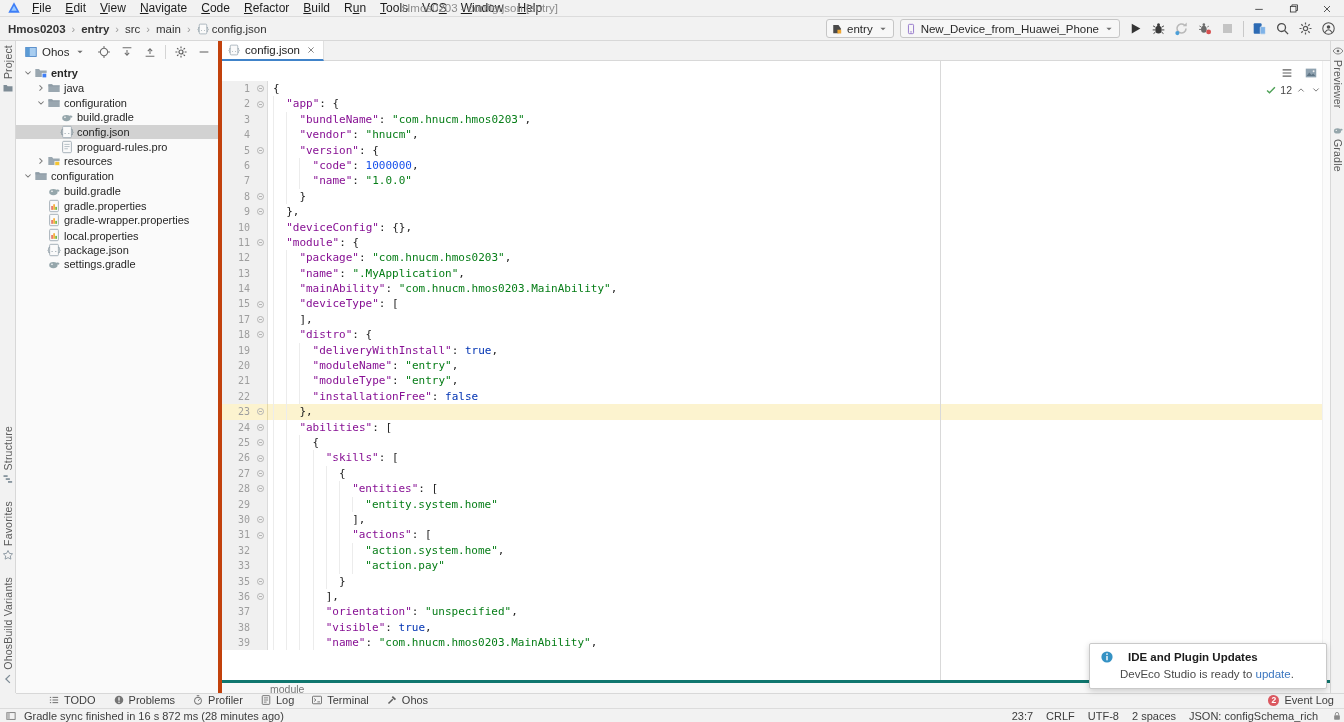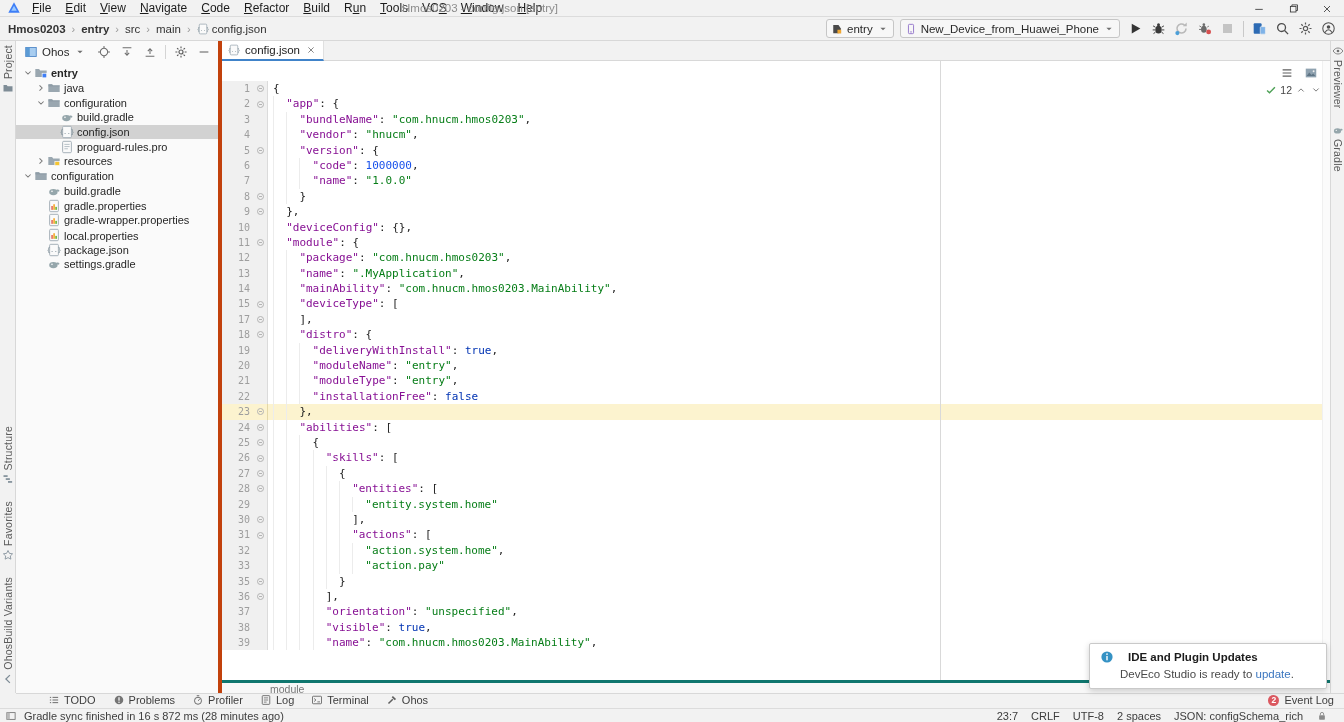--- a/index.html
+++ b/index.html
@@ -74,21 +74,21 @@
   .line.cur .gut{background:#FCF3CF;border-right-color:#E4D8A6}
   #ed-icons{position:absolute;top:5px;right:12px;display:flex;gap:10px;z-index:3}
   #inspect{position:absolute;top:23px;right:8px;display:flex;align-items:center;gap:3px;font-size:10.5px;color:#454545;z-index:3}
   #ed-crumb{position:absolute;left:0;right:0;bottom:0;height:13px;background:#F7F7F7;border-top:3px solid #0f766e;font-size:10.5px;color:#777;padding-left:48px;line-height:12px}
 
   
   #bottombar{position:absolute;left:16px;right:0;top:693px;height:15px;background:#F2F2F2;border-top:1px solid #D8D8D8;display:flex;align-items:flex-start;gap:17px;padding-left:32px;font-size:11px;color:#3d3d3d}
   .bb-item{display:flex;align-items:center;gap:4px}
   #event-log{position:absolute;right:10px;display:flex;align-items:center;gap:5px}
   #event-badge{width:11px;height:11px;border-radius:50%;background:#DB5860;color:#fff;font-size:8.5px;font-weight:bold;display:flex;align-items:center;justify-content:center}
-  #statusbar{position:absolute;left:0;right:0;top:708px;height:14px;background:#F2F2F2;border-top:1px solid #DCDCDC;display:flex;align-items:center;gap:7px;padding:0 16px 0 5px;font-size:11px;color:#3d3d3d}
+  #statusbar{position:absolute;left:0;right:0;top:708px;height:14px;background:#F2F2F2;border-top:1px solid #DCDCDC;display:flex;align-items:center;gap:7px;padding:0 1px 0 5px;font-size:11px;color:#3d3d3d}
   #status-right{margin-left:auto;display:flex;align-items:center;gap:13px}
   .st-item{white-space:nowrap}
 
   
   #notification{position:absolute;left:1089px;top:643px;width:238px;background:#fff;border:1px solid #C9C9C9;border-radius:2px;box-shadow:0 2px 6px rgba(0,0,0,.18);padding:6px 10px 8px;z-index:20}
   #notif-title-row{display:flex;align-items:center;gap:14px}
   #notif-title{font-size:11.5px;font-weight:bold;color:#1b1b1b}
   #notif-body{margin:4px 0 0 20px;font-size:11.5px;color:#4a4a4a}
   #notif-body a{color:#3B76BF;text-decoration:none;cursor:pointer}
 </style>

